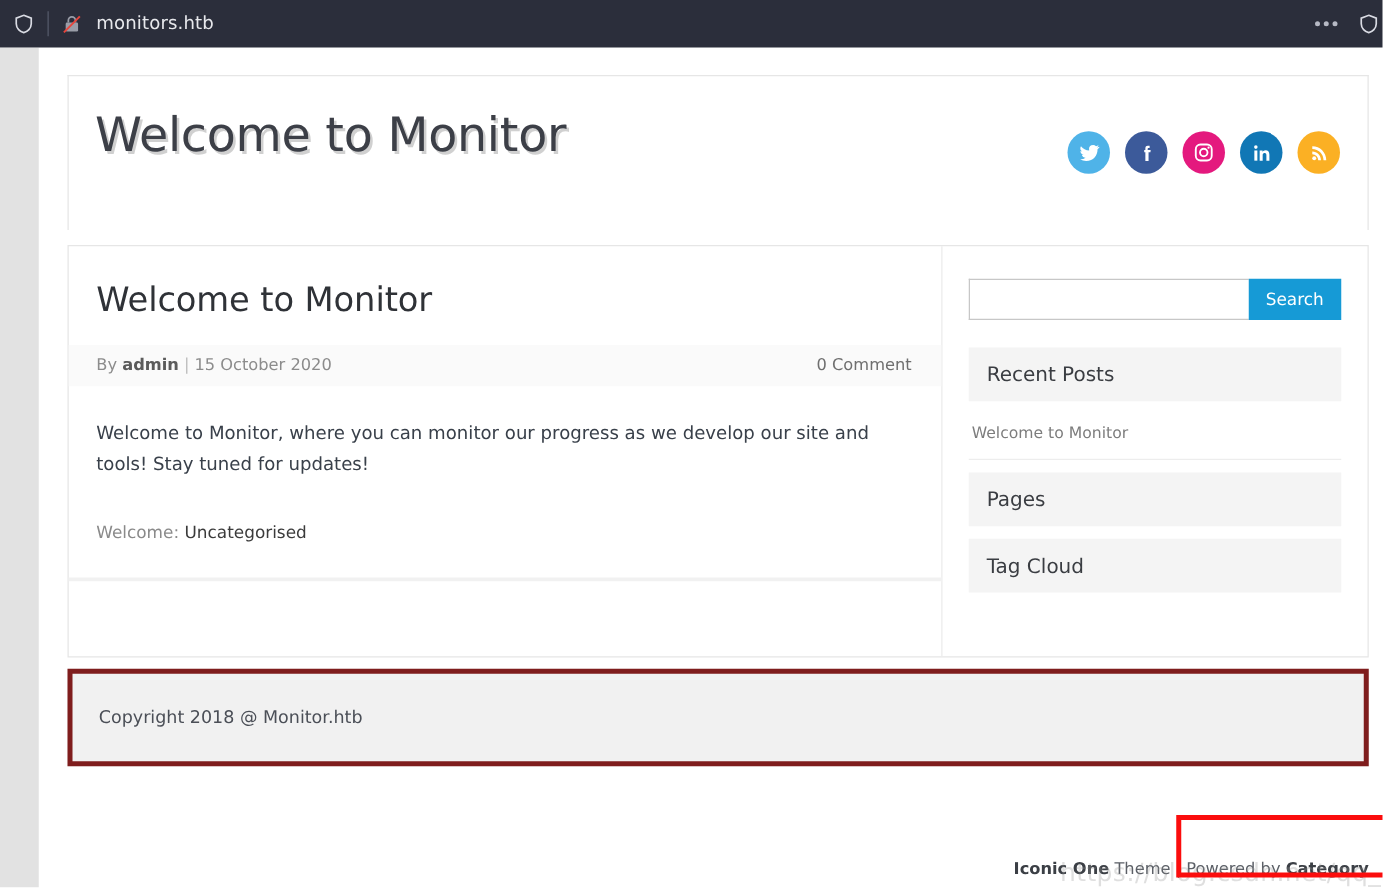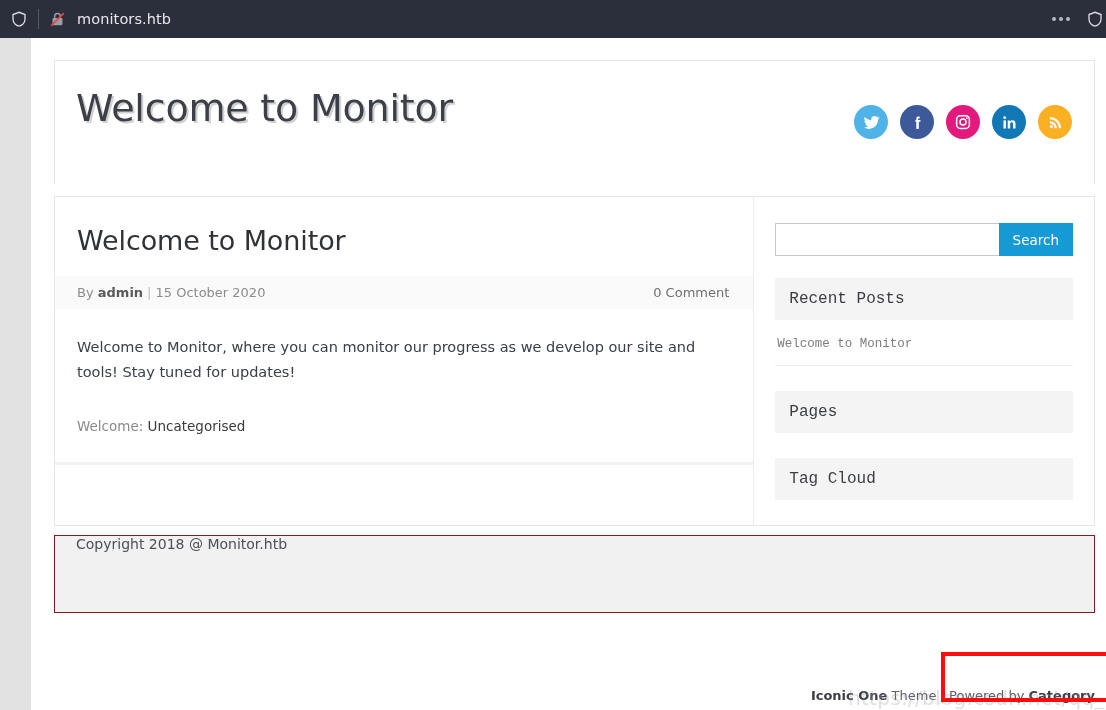--- a/index.html
+++ b/index.html
@@ -245,21 +245,21 @@
   }
   .search-btn {
     background: #169ad6;
     color: #fff;
     border: none;
     font-size: 13.5px;
     padding: 0 14px;
     cursor: pointer;
     font-family: "DejaVu Sans", "Liberation Sans", sans-serif;
   }
-  .widget { margin-bottom: 25px; font-family: Liberation Mono, monospace; }
+  .widget { margin-bottom: 10px; }
   .widget-title {
     background: #f4f4f4;
     margin: 0;
     padding: 12px 14px;
     font-size: 16px;
     font-weight: 400;
     color: #3a3d42;
   }
   .widget-list {
     list-style: none;
@@ -273,25 +273,25 @@
   .widget-list a {
     color: #7d7d7d;
     font-size: 12.5px;
     text-decoration: none;
   }
 
   
   .site-footer {
     margin-top: 9px;
     background: #f1f1f1;
-    border: 1px solid #7f1d1d;
+    border: 4px solid #7f1d1d;
     box-sizing: border-box;
     height: 78px;
     display: flex;
-    align-items: flex-start;
+    align-items: center;
     padding: 0 21px;
   }
   .copyright {
     font-size: 14px;
     color: #4b4f57;
   }
   .credit-row {
     position: absolute;
     right: 11px;
     bottom: 7px;

